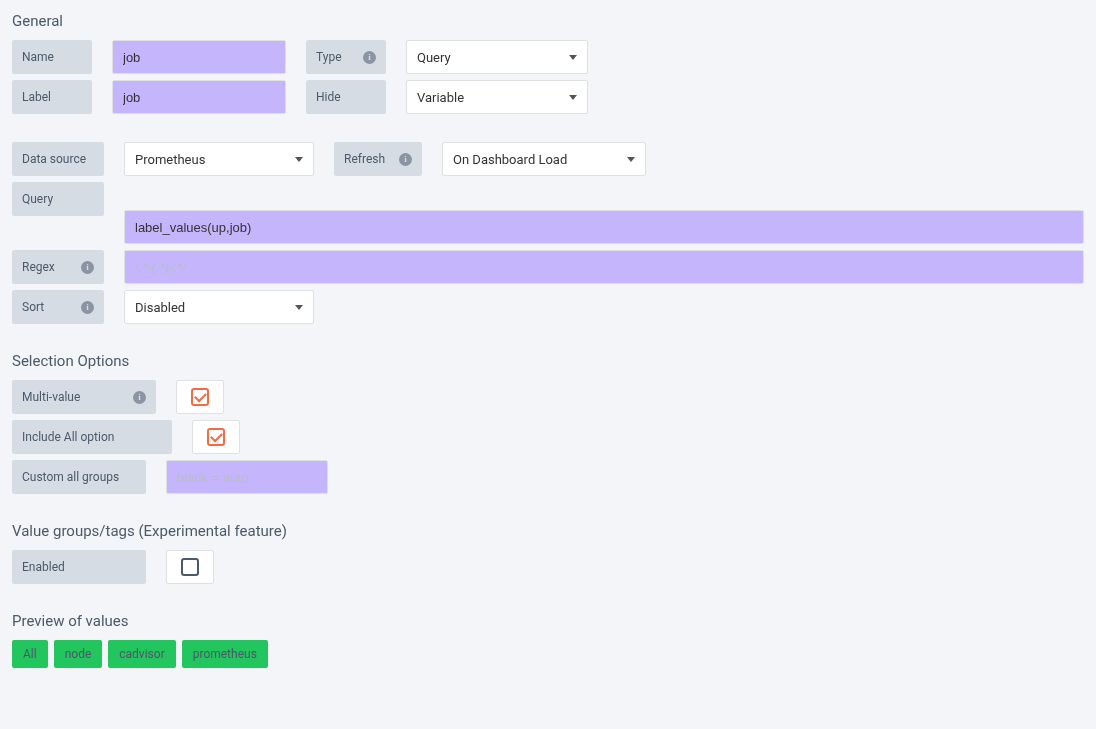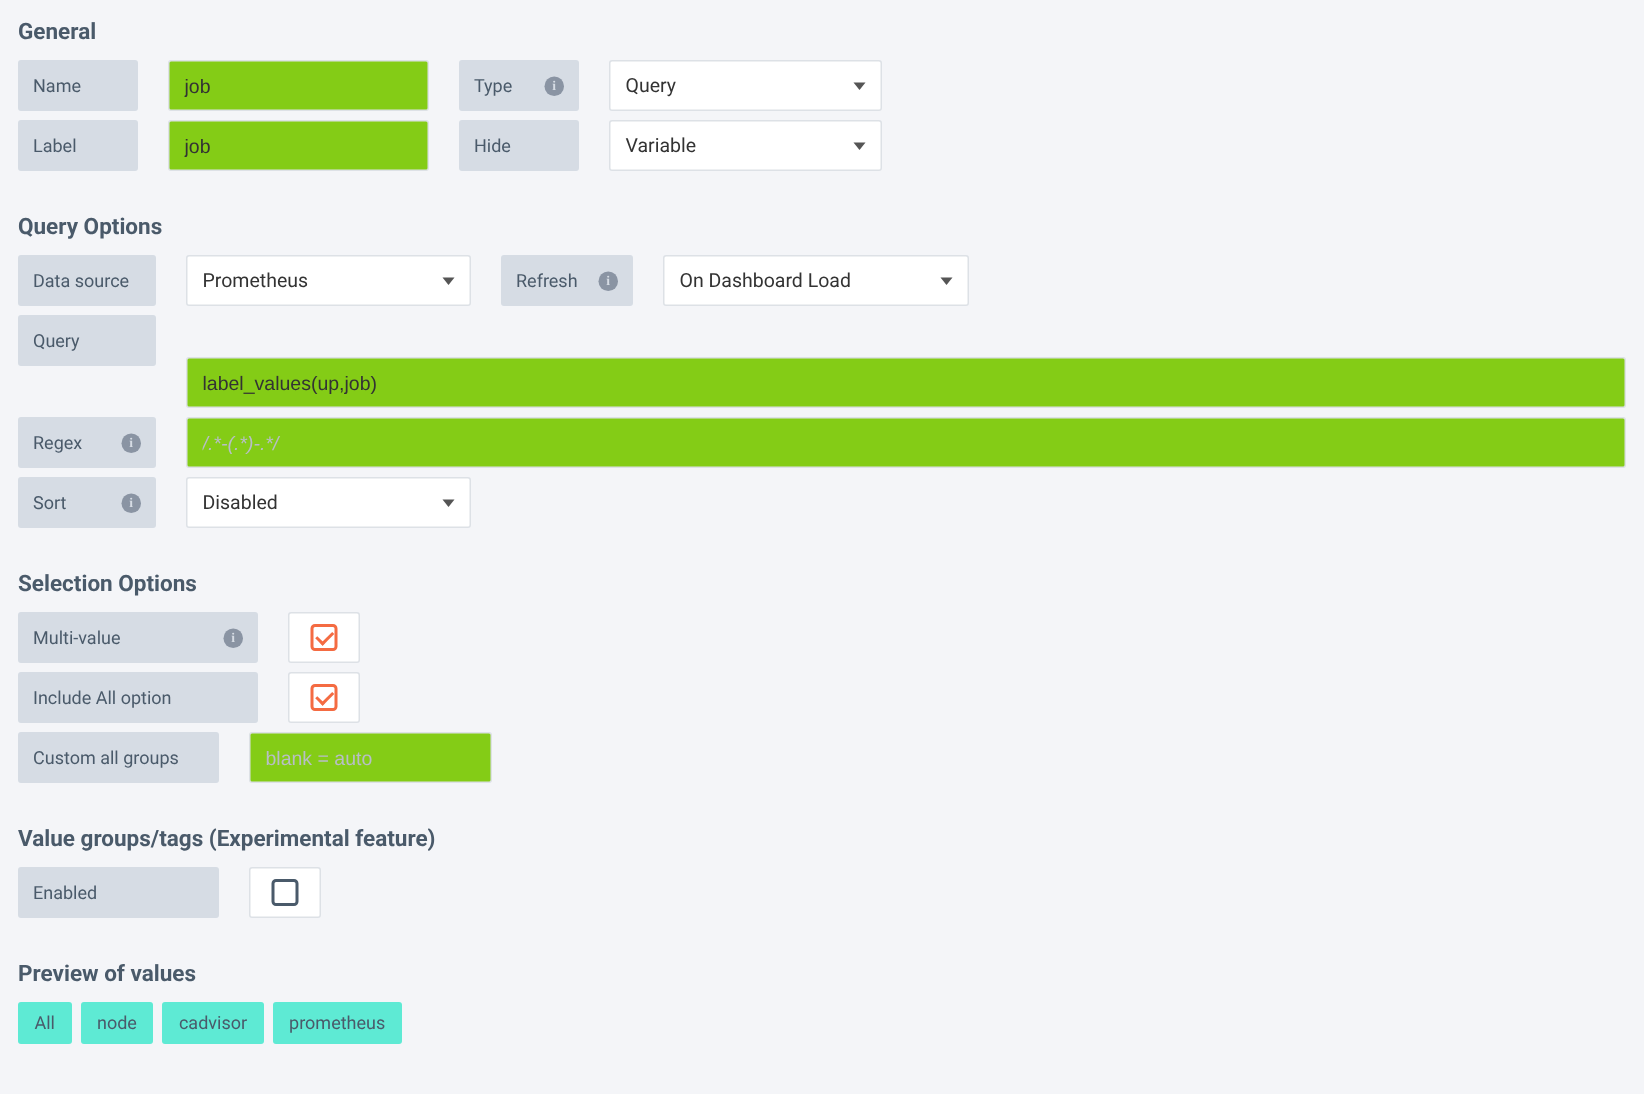--- a/index.html
+++ b/index.html
@@ -9,21 +9,21 @@
     background: #f4f5f8;
     font-family: -apple-system, BlinkMacSystemFont, "Segoe UI", Roboto, "Helvetica Neue", Arial, sans-serif;
     font-size: 13px;
     color: #333;
     width: 1096px;
   }
   .section { margin-bottom: 28px; }
   .section-title {
     font-size: 15px;
     color: #4a5a6a;
-    font-weight: 700;
+    font-weight: 400;
     margin: 0 0 10px 0;
   }
   .row {
     display: flex;
     gap: 20px;
     margin-bottom: 6px;
     align-items: stretch;
   }
   .form-label {
     background: #d6dce4;
@@ -50,21 +50,21 @@
     justify-content: center;
     font-weight: bold;
     margin-left: 8px;
     flex-shrink: 0;
     font-style: normal;
     font-family: Georgia, serif;
   }
   .form-input {
     height: 34px;
     border: 1px solid #dde1e6;
-    background: #84cc16;
+    background: #c4b5fd;
     border-radius: 2px;
     padding: 0 10px;
     font-size: 13px;
     color: #333;
     outline: none;
   }
   .form-input::placeholder { color: #b8bec6; font-style: italic; }
   .form-input.noitalic::placeholder { font-style: normal; }
   .form-select {
     height: 34px;
@@ -119,21 +119,21 @@
     transform: rotate(45deg) translate(-1px, -1px);
   }
   .check-empty {
     width: 18px;
     height: 18px;
     border: 2px solid #4a5a6a;
     border-radius: 3px;
   }
   .tag-list { display: flex; gap: 6px; }
   .tag {
-    background: #5eead4;
+    background: #22c55e;
     color: #4a5a6a;
     font-size: 12px;
     padding: 7px 11px;
     border-radius: 2px;
   }
 </style>
 </head>
 <body>
 
 <div class="section">
@@ -163,21 +163,20 @@
     <div class="form-label" style="width:80px">
       <span class="label-text">Hide</span>
     </div>
     <div class="form-select" style="width:182px">
       <span>Variable</span>
     </div>
   </div>
 </div>
 
 <div class="section">
-  <h3 class="section-title">Query Options</h3>
 
   <div class="row">
     <div class="form-label" style="width:92px">
       <span class="label-text">Data source</span>
     </div>
     <div class="form-select" style="width:190px">
       <span>Prometheus</span>
     </div>
 
     <div class="form-label" style="width:88px">
@@ -212,21 +211,21 @@
     <div class="form-select" style="width:190px">
       <span>Disabled</span>
     </div>
   </div>
 </div>
 
 <div class="section">
   <h3 class="section-title">Selection Options</h3>
 
   <div class="row">
-    <div class="form-label" style="width:160px">
+    <div class="form-label" style="width:144px">
       <span class="label-text">Multi-value</span>
       <span class="info-icon">i</span>
     </div>
     <div class="checkbox-box">
       <span class="check-orange"></span>
     </div>
   </div>
 
   <div class="row">
     <div class="form-label" style="width:160px">

